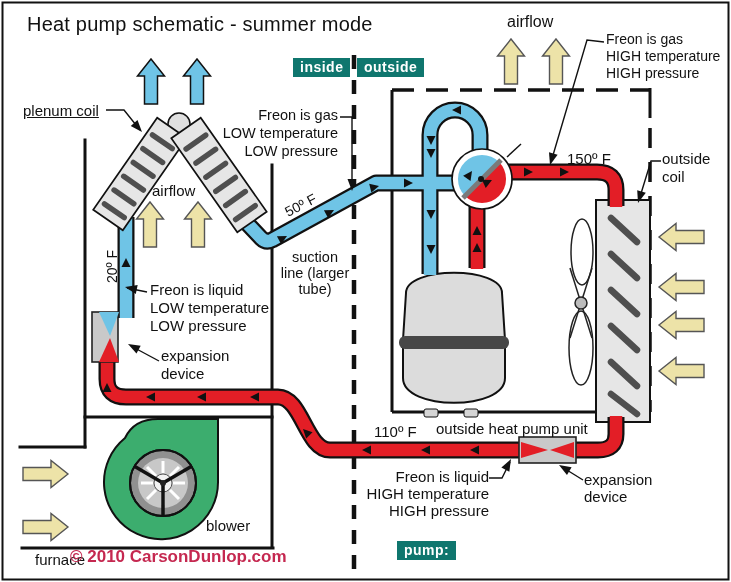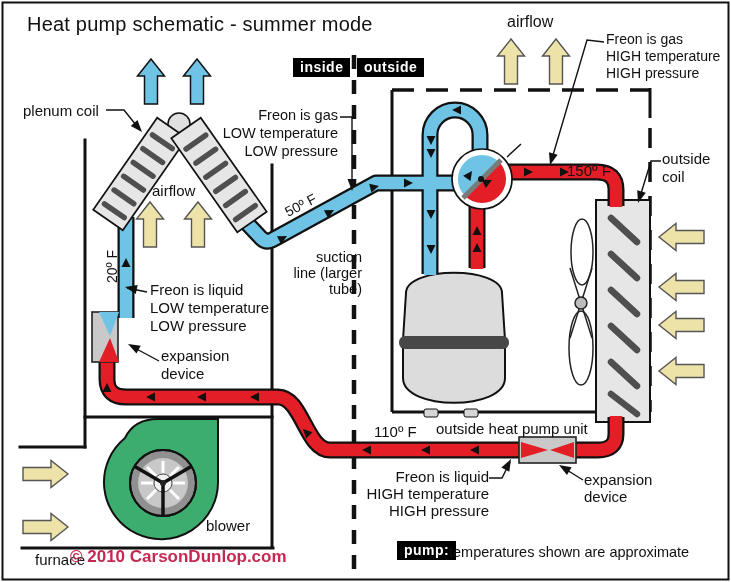--- a/index.html
+++ b/index.html
@@ -1,25 +1,25 @@
 <!DOCTYPE html>
 <html style="--cool: #6FC4E6; --hot: #E31E26; --tan: #EDE3A8; --green: #3CAD6E; --copyred: #C52850;"><head>
 <meta charset="utf-8">
 <style>
   html,body{margin:0;padding:0;background:#fff;}
   #stage{position:relative;width:731px;height:582px;background:#fff;overflow:hidden;
          font-family:"Liberation Sans",sans-serif;color:#111;}
   #gfx{position:absolute;left:0;top:0;}
   .lbl{position:absolute;font-size:15px;line-height:18px;white-space:nowrap;}
   .lbl span{display:block;}
-  .badge{position:absolute;background:#000000;color:#fff;font-weight:bold;font-size:14px;
+  .badge{position:absolute;background:#0f766e;color:#fff;font-weight:bold;font-size:14px;
          padding:1px 7px 2px 7px;letter-spacing:.5px;}
   .title{position:absolute;left:27px;top:13px;font-size:20px;font-weight:normal;letter-spacing:.2px;}
   .right{text-align:right;}
-  .center{text-align:right;}
+  .center{text-align:center;}
   .rot90{transform:rotate(-90deg);transform-origin:0 0;}
   .rot27{transform:rotate(-27deg);}
   .copyright{position:absolute;left:70px;top:547px;font-size:17px;font-weight:bold;
              color:var(--copyred,#C52850);white-space:nowrap;text-align:right;}
   .cool{stroke:var(--cool,#6FC4E6);}
   .hot{stroke:var(--hot,#E31E26);}
   .coolfill{fill:var(--cool,#6FC4E6);}
   .hotfill{fill:var(--hot,#E31E26);}
   .tanfill{fill:var(--tan,#EDE3A8);}
 </style>
@@ -248,21 +248,21 @@
   <div class="badge" style="left:357px;top:58px;">outside</div>
 
   <div class="lbl" style="left:507px;top:13px;font-size:16px;">airflow</div>
 
   <div class="lbl" style="left:606px;top:31px;font-size:14px;line-height:17px;">
     <span>Freon is gas</span>
     <span>HIGH temperature</span>
     <span>HIGH pressure</span>
   </div>
 
-  <div class="lbl" style="left:23px;top:102px;">plenum coil</div>
+  <div class="lbl" style="left:23px;top:102px;text-decoration:underline;">plenum coil</div>
 
   <div class="lbl right" style="left:208px;top:106px;width:130px;font-size:14.5px;">
     <span>Freon is gas</span>
     <span>LOW temperature</span>
     <span>LOW pressure</span>
   </div>
 
   <div class="lbl" style="left:152px;top:182px;">airflow</div>
 
   <div class="lbl rot90" style="left:103px;top:283px;font-size:14px;">20º F</div>
@@ -280,21 +280,21 @@
     <span>LOW temperature</span>
     <span>LOW pressure</span>
   </div>
 
   <div class="lbl" style="left:161px;top:347px;">
     <span>expansion</span>
     <span>device</span>
   </div>
 
 
-  <div class="lbl" style="left:567px;top:150px;margin-top:12px;">150º F</div>
+  <div class="lbl" style="left:567px;top:150px;">150º F</div>
 
   <div class="lbl" style="left:662px;top:150px;">
     <span>outside</span>
     <span>coil</span>
   </div>
 
   <div class="lbl" style="left:374px;top:423px;">110º F</div>
 
   <div class="lbl" style="left:436px;top:420px;">outside heat pump unit</div>
 
@@ -308,15 +308,14 @@
     <span>expansion</span>
     <span>device</span>
   </div>
 
   <div class="lbl" style="left:206px;top:517px;">blower</div>
   <div class="lbl" style="left:35px;top:551px;">furnace</div>
 
   <div class="copyright">© 2010 CarsonDunlop.com</div>
 
   <div class="badge" style="left:397px;top:541px;">pump:</div>
-  <div class="lbl" style="left:449px;top:543px;font-size:14.5px;">temperatures shown are approximate</div>
 
 </div>
 
 </body></html>

